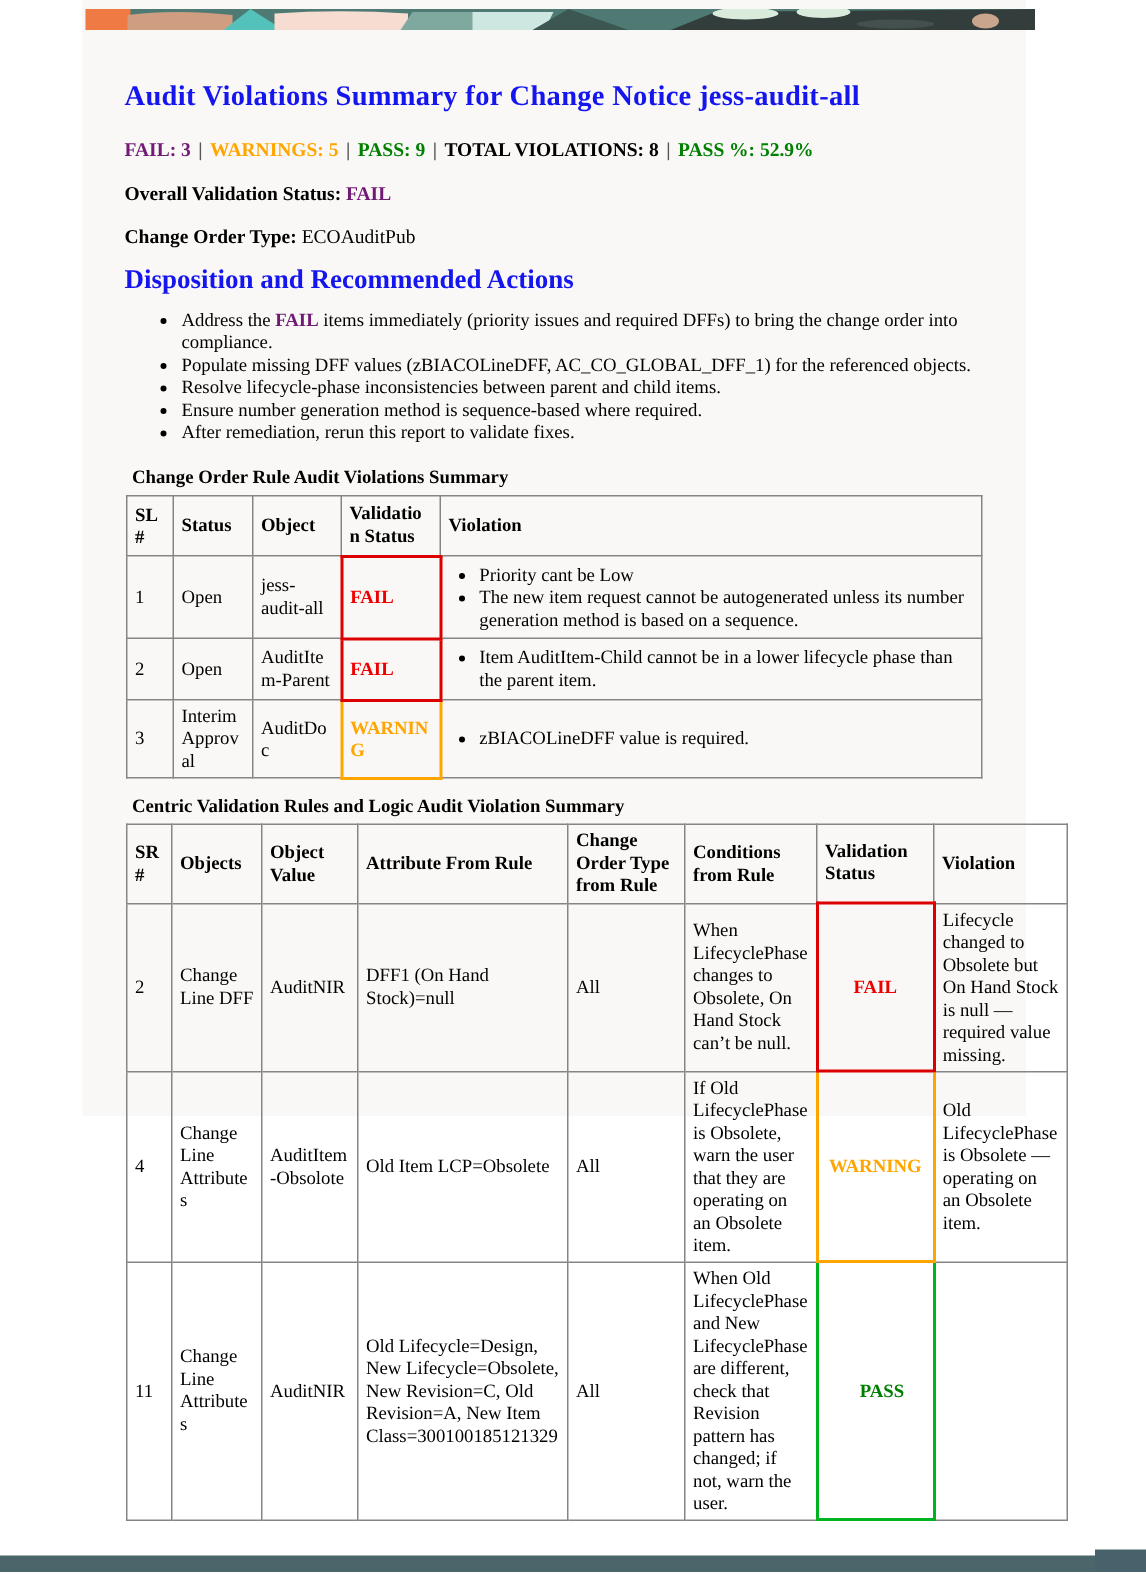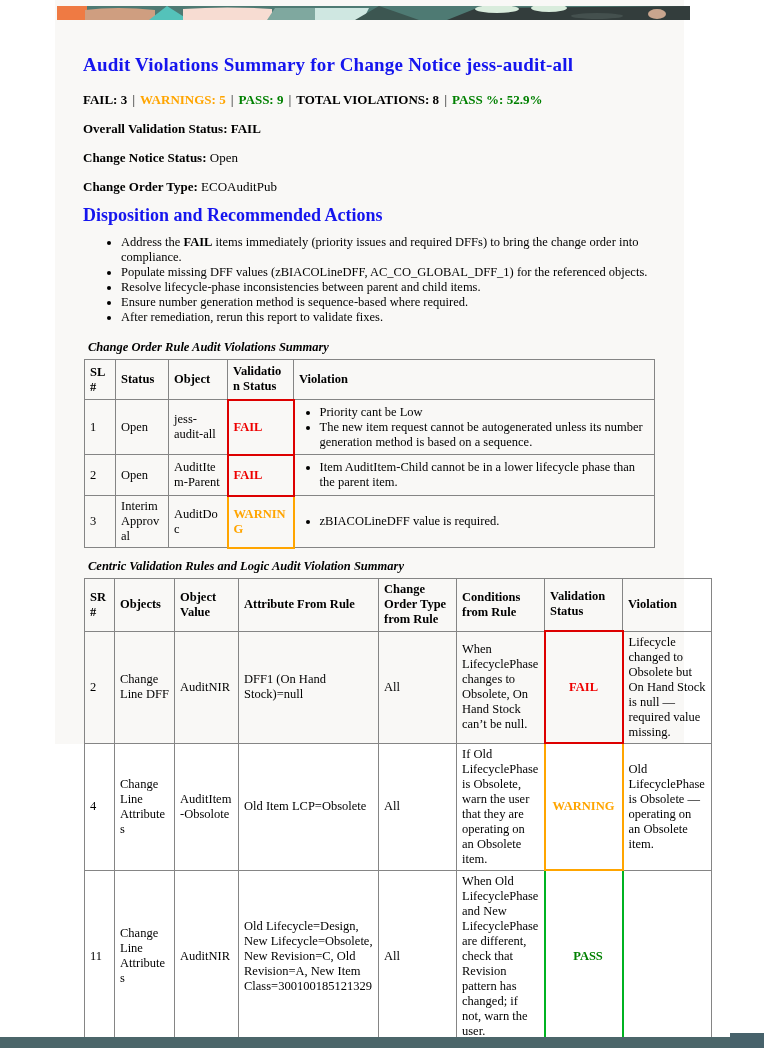--- a/index.html
+++ b/index.html
@@ -13,30 +13,30 @@
     background:#f9f8f6; overflow:visible;
   }
   .banner { display:block; margin:6px 0 0 2px; width:633px; height:14px; }
   .inner { padding:0 0 0 28px; }
   .page-title {
     color:#1515ee; font-size:19px; font-weight:bold; margin:34px 0 0 0;
     letter-spacing:0.2px;
   }
   .stats { margin-top:16px; font-weight:bold; font-size:13px; white-space:nowrap; }
   .sep { color:#555; padding:0 5px; }
-  .c-fail { color:#000000; }
+  .c-fail { color:#701a75; }
   .c-warn { color:#ffa500; }
   .c-pass { color:#008000; }
   .field { margin:14px 0 0 0; line-height:14px; font-size:13px; }
   .field + .field { margin-top:15px; }
   .field b { font-weight:bold;text-align:center; }
   .section-title { color:#1515ee; font-size:18px; font-weight:bold; margin:13px 0 0 0; line-height:16px; }
   ul.disposition { margin:12px 0 0 0; padding:0 30px 0 38px; line-height:15px; }
   ul.disposition li { margin:0; }
-  .tbl-caption { font-weight:bold; margin:16px 0 0 5px; line-height:13px;font-style:italic; }
+  .tbl-caption { font-weight:bold; margin:16px 0 0 5px; line-height:13px; }
   .tbl-caption.second { margin-top:11px; }
   table { border-collapse:collapse; table-layout:fixed; margin:5px 12px 0 1px; }
   th, td {
     border:1px solid #858585; padding:3px 5px; vertical-align:middle;
     line-height:15px; text-align:left; font-size:12.5px; word-wrap:break-word;
   }
   th { font-weight:bold; }
   .t1 { width:570px; }
   .t2 { width:627px; background:transparent; }
   td.v-fail  { color:#ee0000; font-weight:bold; border:2px solid #dd0000; }
@@ -70,21 +70,20 @@
 
   <div class="inner">
 
     <h1 class="page-title">Audit Violations Summary for Change Notice jess-audit-all</h1>
 
     <div class="stats">
       <span class="c-fail">FAIL: 3</span><span class="sep">|</span><span class="c-warn">WARNINGS: 5</span><span class="sep">|</span><span class="c-pass">PASS: 9</span><span class="sep">|</span><span>TOTAL VIOLATIONS: 8</span><span class="sep">|</span><span class="c-pass">PASS %: 52.9%</span>
     </div>
 
     <p class="field"><b>Overall Validation Status:</b> <b class="c-fail">FAIL</b></p>
-    <p class="field"><b>Change Notice Status:</b> <span>Open</span></p>
     <p class="field"><b>Change Order Type:</b> <span>ECOAuditPub</span></p>
 
     <h2 class="section-title">Disposition and Recommended Actions</h2>
 
     <ul class="disposition">
       <li><span>Address the </span><b class="c-fail">FAIL</b><span> items immediately (priority issues and required DFFs) to bring the change order into compliance.</span></li>
       <li>Populate missing DFF values (zBIACOLineDFF, AC_CO_GLOBAL_DFF_1) for the referenced objects.</li>
       <li>Resolve lifecycle-phase inconsistencies between parent and child items.</li>
       <li>Ensure number generation method is sequence-based where required.</li>
       <li>After remediation, rerun this report to validate fixes.</li>

